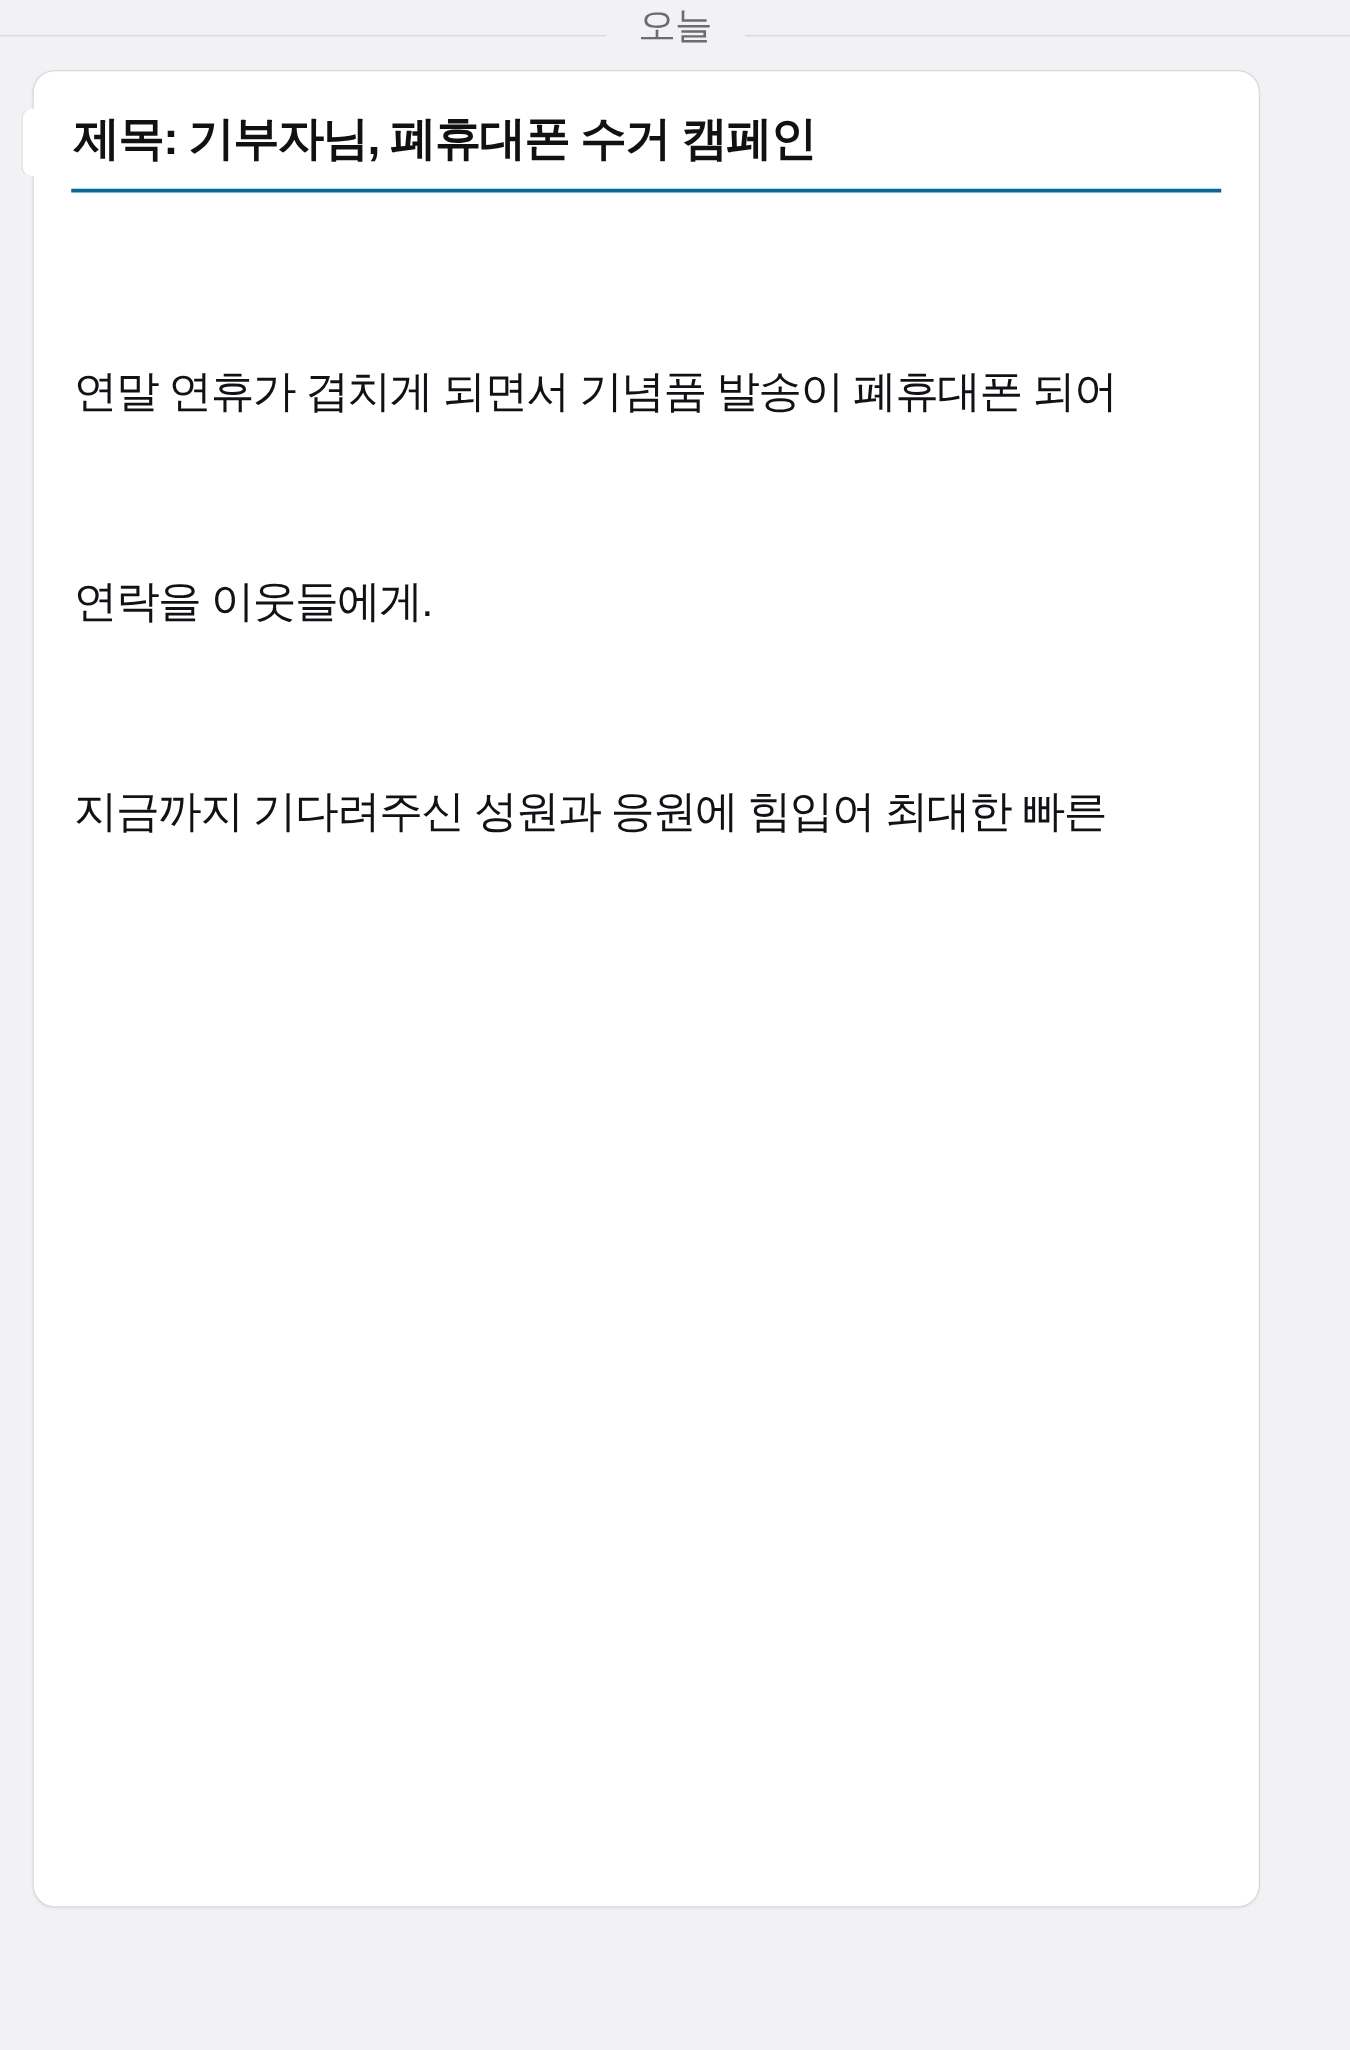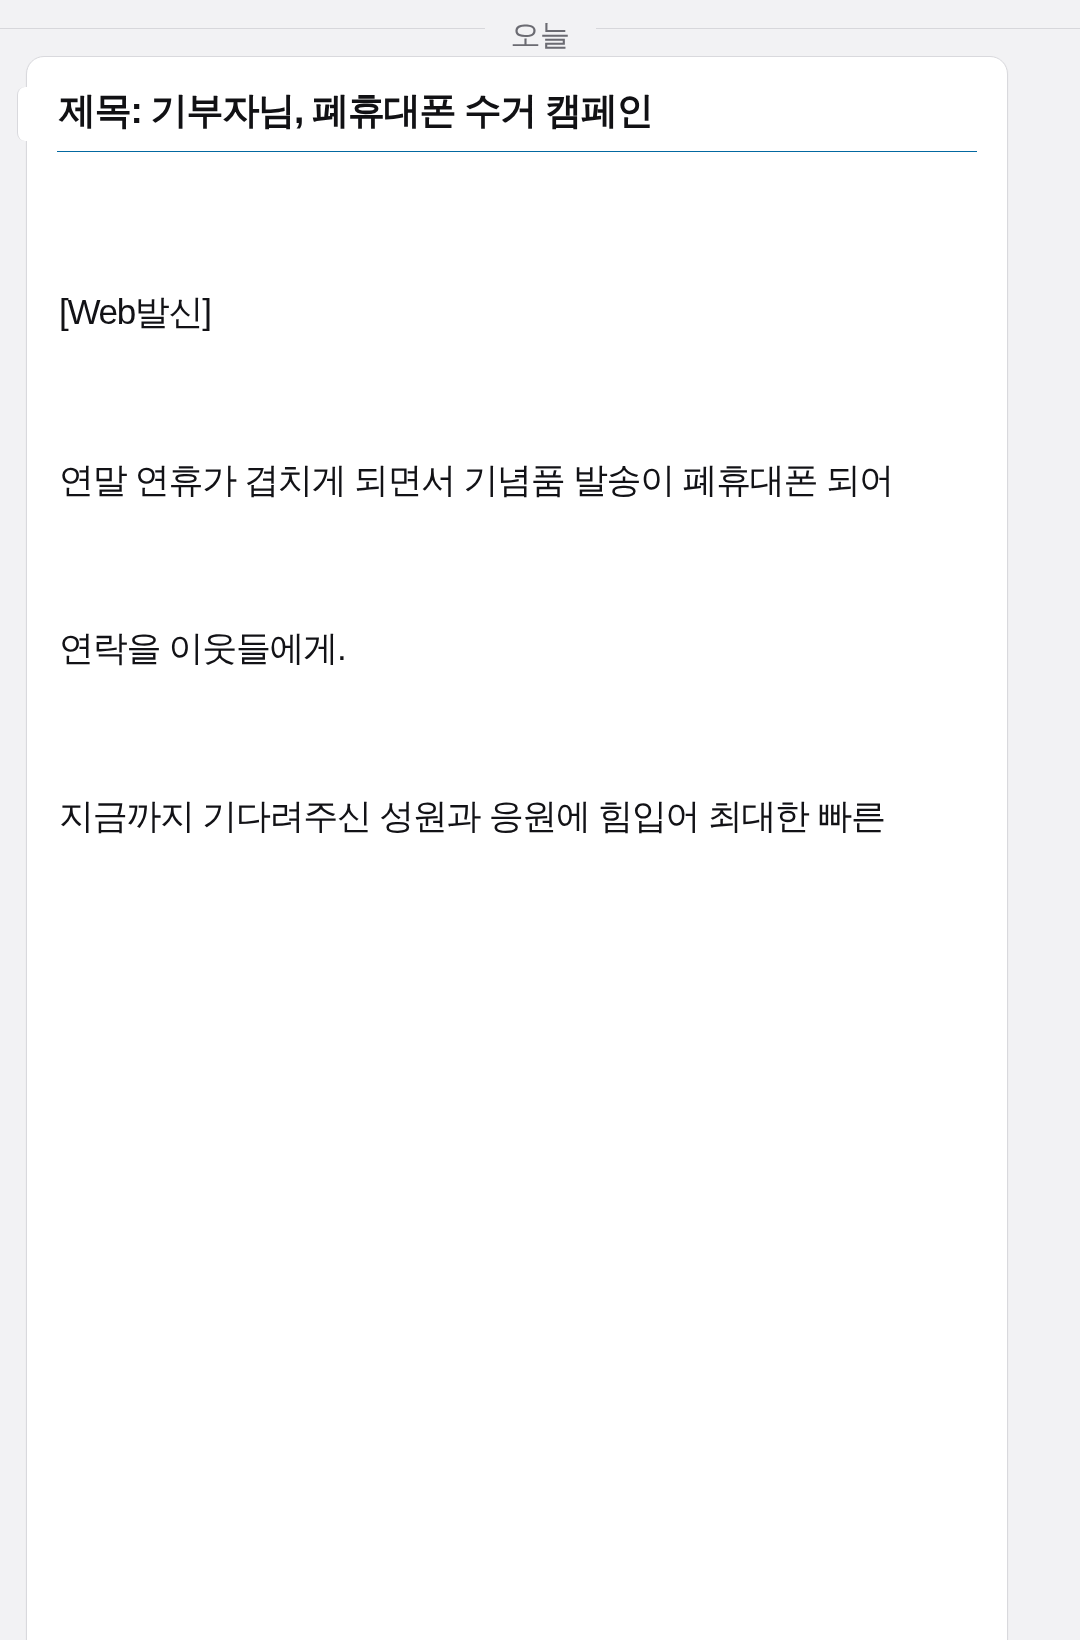--- a/index.html
+++ b/index.html
@@ -13,21 +13,21 @@
     font-family: "Liberation Sans", "DejaVu Sans", sans-serif;
     -webkit-font-smoothing: antialiased;
     overflow: hidden;
   }
 
   
   .date-divider {
     position: relative;
     height: 56px;
     display: flex;
-    align-items: flex-end;
+    align-items: flex-start;
     justify-content: center;
   }
   .date-divider .rule {
     position: absolute;
     left: 0;
     right: 0;
     top: 28px;
     height: 1px;
     background: #d7d7db;
   }
@@ -69,21 +69,21 @@
     border-bottom-left-radius: 8px;
   }
 
   .subject {
     font-size: 37px;
     font-weight: bold;
     color: #111114;
     letter-spacing: -1.2px;
     line-height: 1.3;
     padding: 4px 0 16px 2px;
-    border-bottom: 1px solid #0369a1;
+    border-bottom: 3px solid #0369a1;
     margin-bottom: 20px;
   }
 
   .body-text {
     font-size: 35px;
     color: #121216;
     line-height: 1.60;
     letter-spacing: -1.3px;
     white-space: pre-wrap;
     word-break: keep-all;
@@ -102,21 +102,20 @@
   <div class="label">오늘</div>
 </div>
 
 <div class="bubble-wrap">
   <div class="bubble">
     <div class="tail"></div>
 
     <div class="subject">제목: 기부자님, 폐휴대폰 수거 캠페인</div>
 
     <div class="body-text">
-      <p class="para">[Web발신]</p>
       <p class="para">연말 연휴가 겹치게 되면서 기념품 발송이 폐휴대폰 되어</p>
       <p class="para">연락을 이웃들에게.</p>
       <p class="para">지금까지 기다려주신 성원과 응원에 힘입어 최대한 빠른</p>
       
       
       
       
       
       
       

